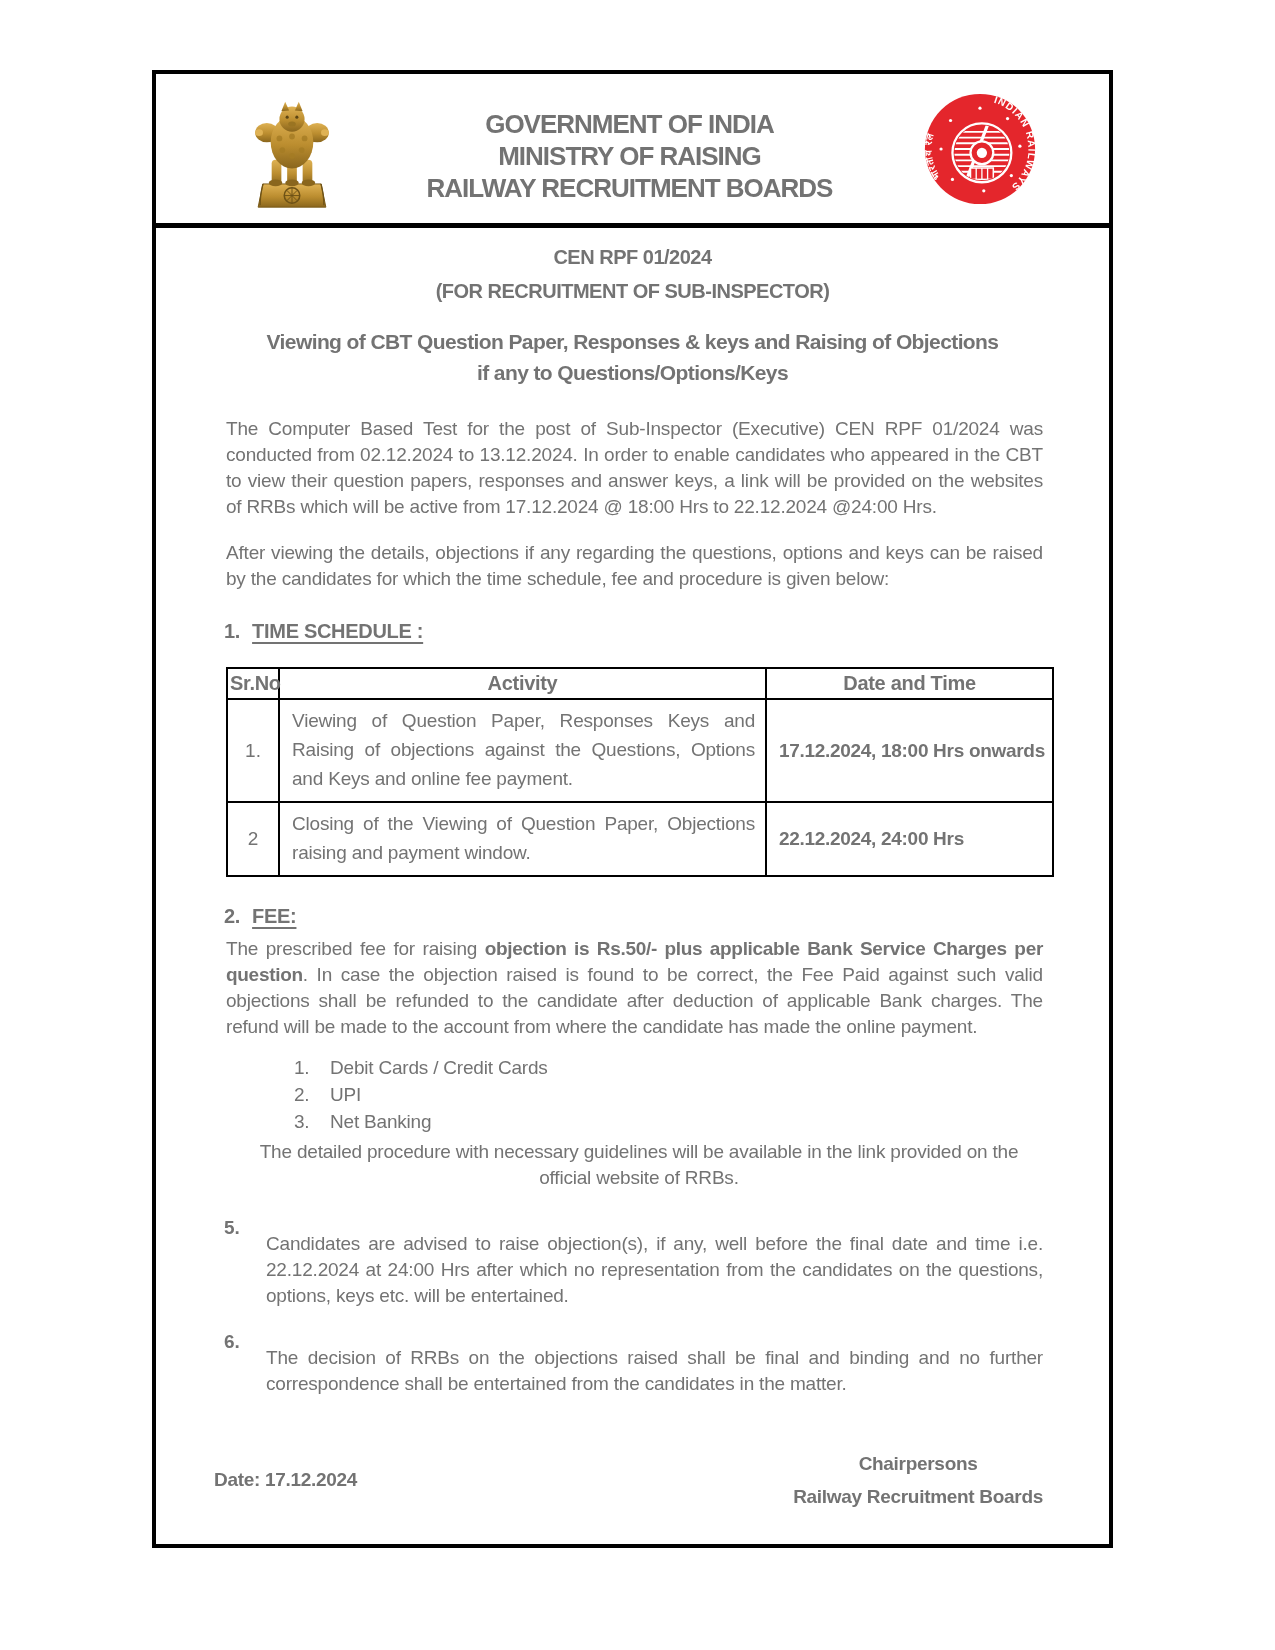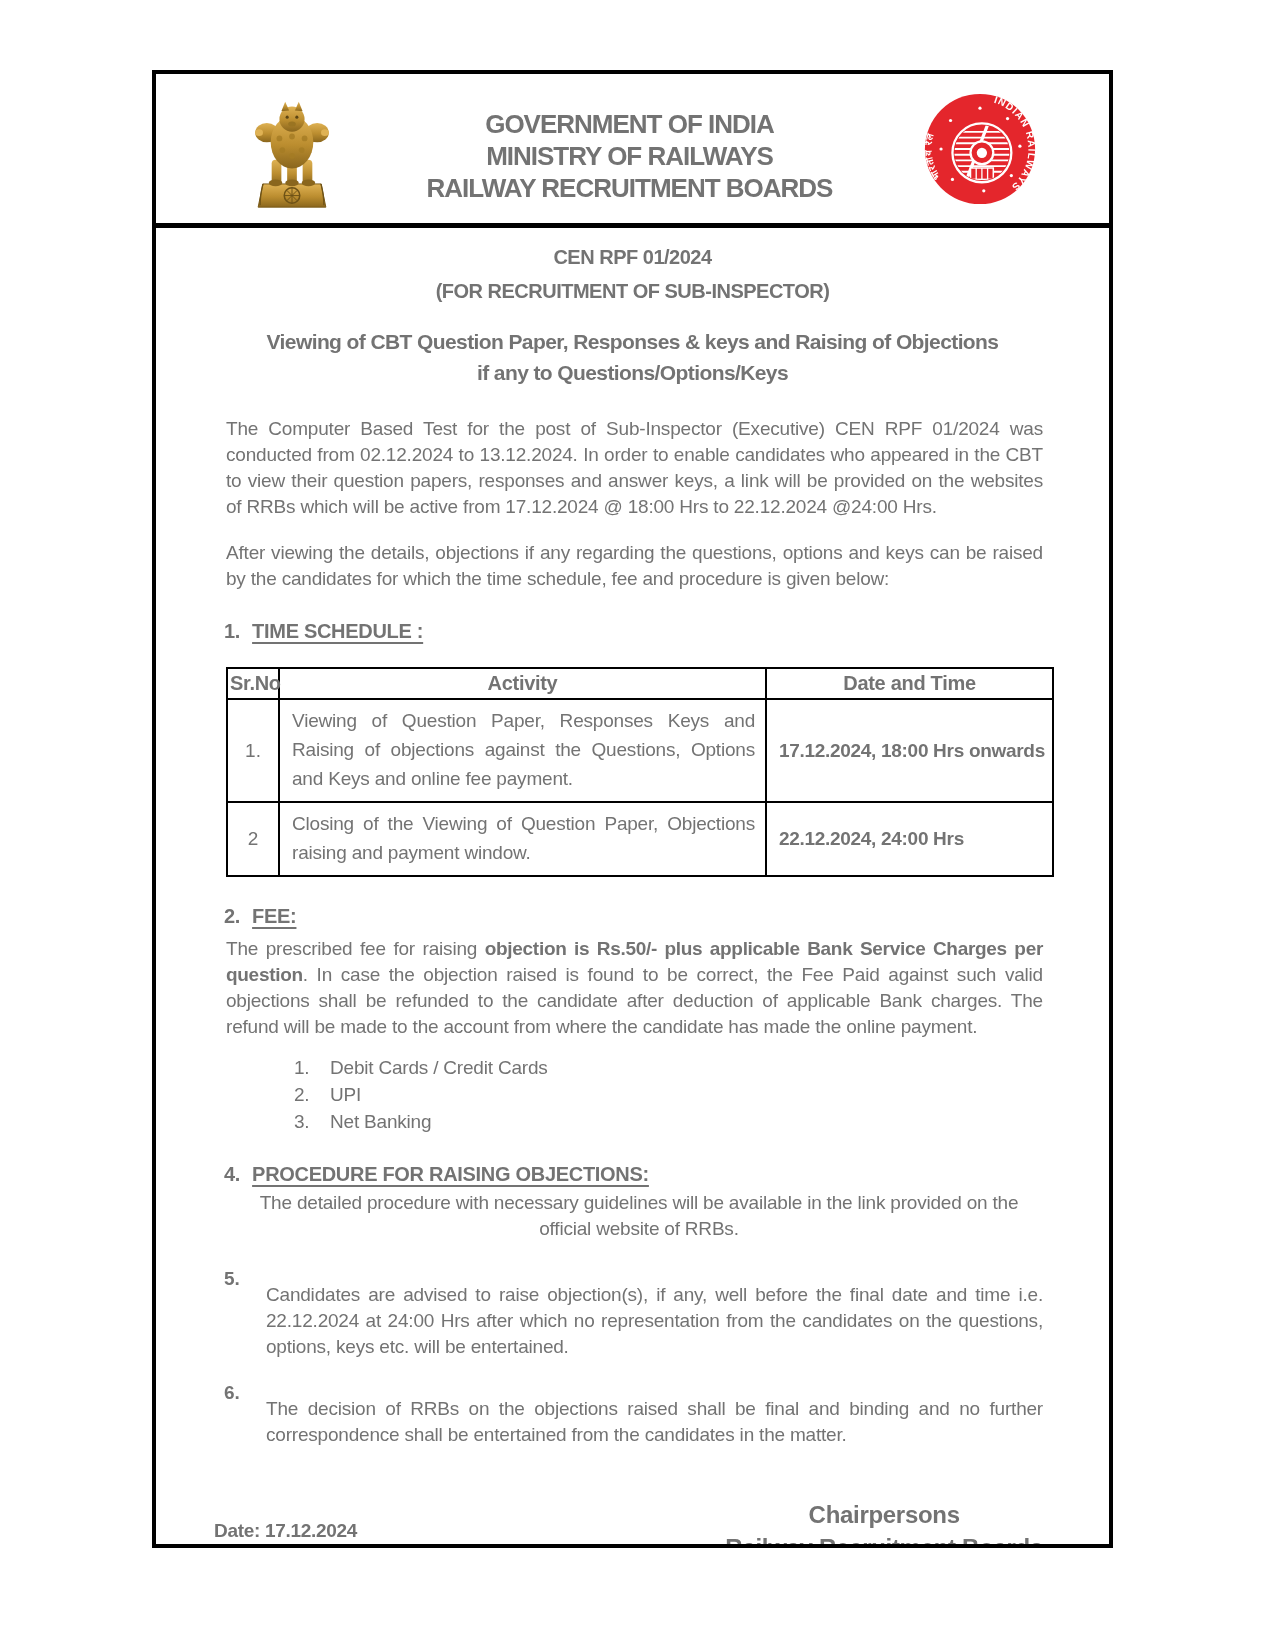--- a/index.html
+++ b/index.html
@@ -51,21 +51,21 @@
 
   .s4-body { margin:4px 0 12px 24px; max-width:806px; text-align:center; }
 
   .hang { display:flex; margin-top:26px; padding-left:12px; }
   .hang .hnum { font-weight:bold; width:28px; flex:none; font-size:19px; }
   .hang .para { flex:1; }
   .hang-6 { margin-top:8px; }
 
   .footer { display:flex; justify-content:space-between; align-items:center; margin-top:36px; padding-left:2px; }
   .date-label { font-weight:bold; font-size:19px; letter-spacing:-0.3px; }
-  .sign-block { text-align:center; font-weight:bold; font-size:24px; line-height:33px; margin-right:14px; letter-spacing:-0.3px; }
+  .sign-block { text-align:center; font-weight:bold; font-size:19px; line-height:33px; margin-right:14px; letter-spacing:-0.3px; }
 </style>
 </head>
 <body>
 
 <div class="page">
   <div class="sheet">
 
     <div class="header">
       <div class="emblem-wrap">
         <svg viewBox="0 0 90 124" width="88" height="120">
@@ -113,21 +113,21 @@
             <circle cx="35" cy="60" r="3"></circle>
               <circle cx="55" cy="60" r="3"></circle>
             <circle cx="45" cy="66" r="3"></circle>
               <circle cx="45" cy="46" r="3"></circle>
           </g>
         </svg>
       </div>
 
       <div class="header-center">
         <div class="hline">GOVERNMENT OF INDIA</div>
-        <div class="hline">MINISTRY OF RAILWAYS</div>
+        <div class="hline">MINISTRY OF RAISING</div>
         <div class="hline">RAILWAY RECRUITMENT BOARDS</div>
       </div>
 
       <div class="logo-wrap">
         <svg viewBox="0 0 120 120" width="114" height="114">
           <circle cx="60" cy="60" r="58" fill="#e4262c"></circle>
           <defs>
             <path id="arc-right" d="M60 9 A51 51 0 0 1 60 111"></path>
             <path id="arc-left" d="M60 111 A51 51 0 0 1 60 9"></path>
             <clipPath id="innerclip">
@@ -233,23 +233,20 @@
         <div class="pay-item">
           <span class="pay-num">2.</span>
             <span>UPI</span>
         </div>
         <div class="pay-item">
           <span class="pay-num">3.</span>
             <span>Net Banking</span>
         </div>
       </div>
 
-      <div class="sec-head">
-        <span class="num">4.</span><span class="underlined">PROCEDURE FOR RAISING OBJECTIONS:</span>
-      </div>
       <p class="para s4-body">The detailed procedure with necessary guidelines will be available in the link provided on the official website of RRBs.</p>
 
       <div class="hang">
         <span class="hnum">5.</span>
         <p class="para">Candidates are advised to raise objection(s), if any, well before the final date and time i.e. 22.12.2024 at 24:00 Hrs after which no representation from the candidates on the questions, options, keys etc. will be entertained.</p>
       </div>
 
       <div class="hang hang-6">
         <span class="hnum">6.</span>
         <p class="para">The decision of RRBs on the objections raised shall be final and binding and no further correspondence shall be entertained from the candidates in the matter.</p>

